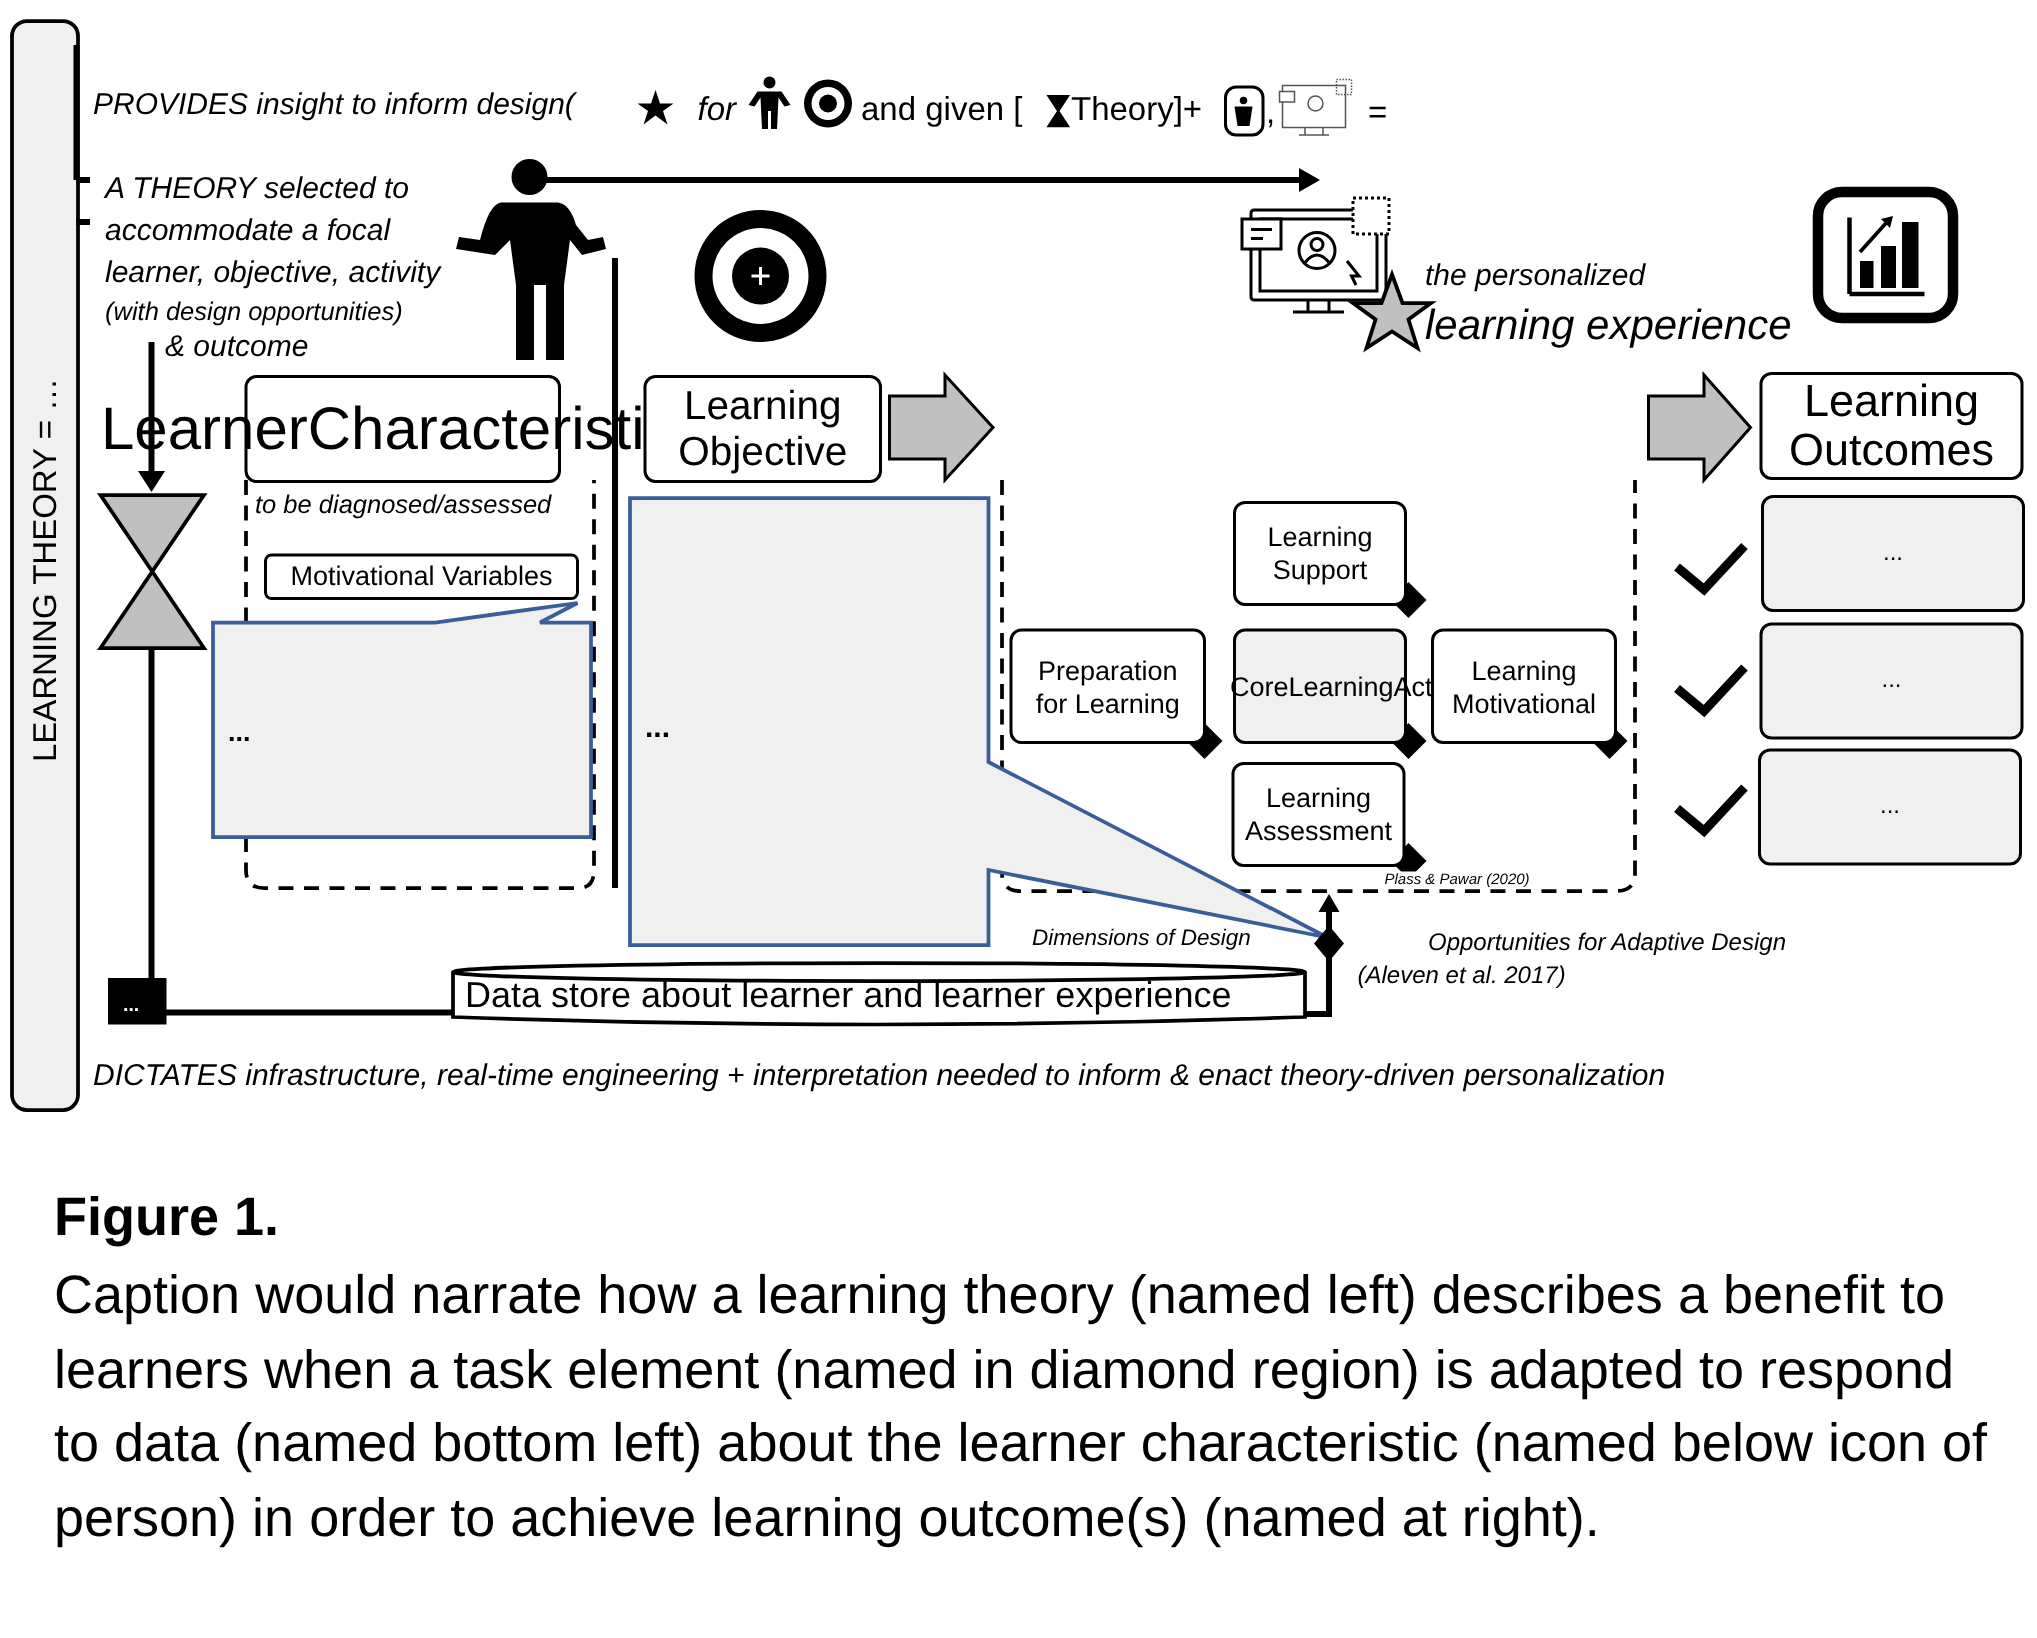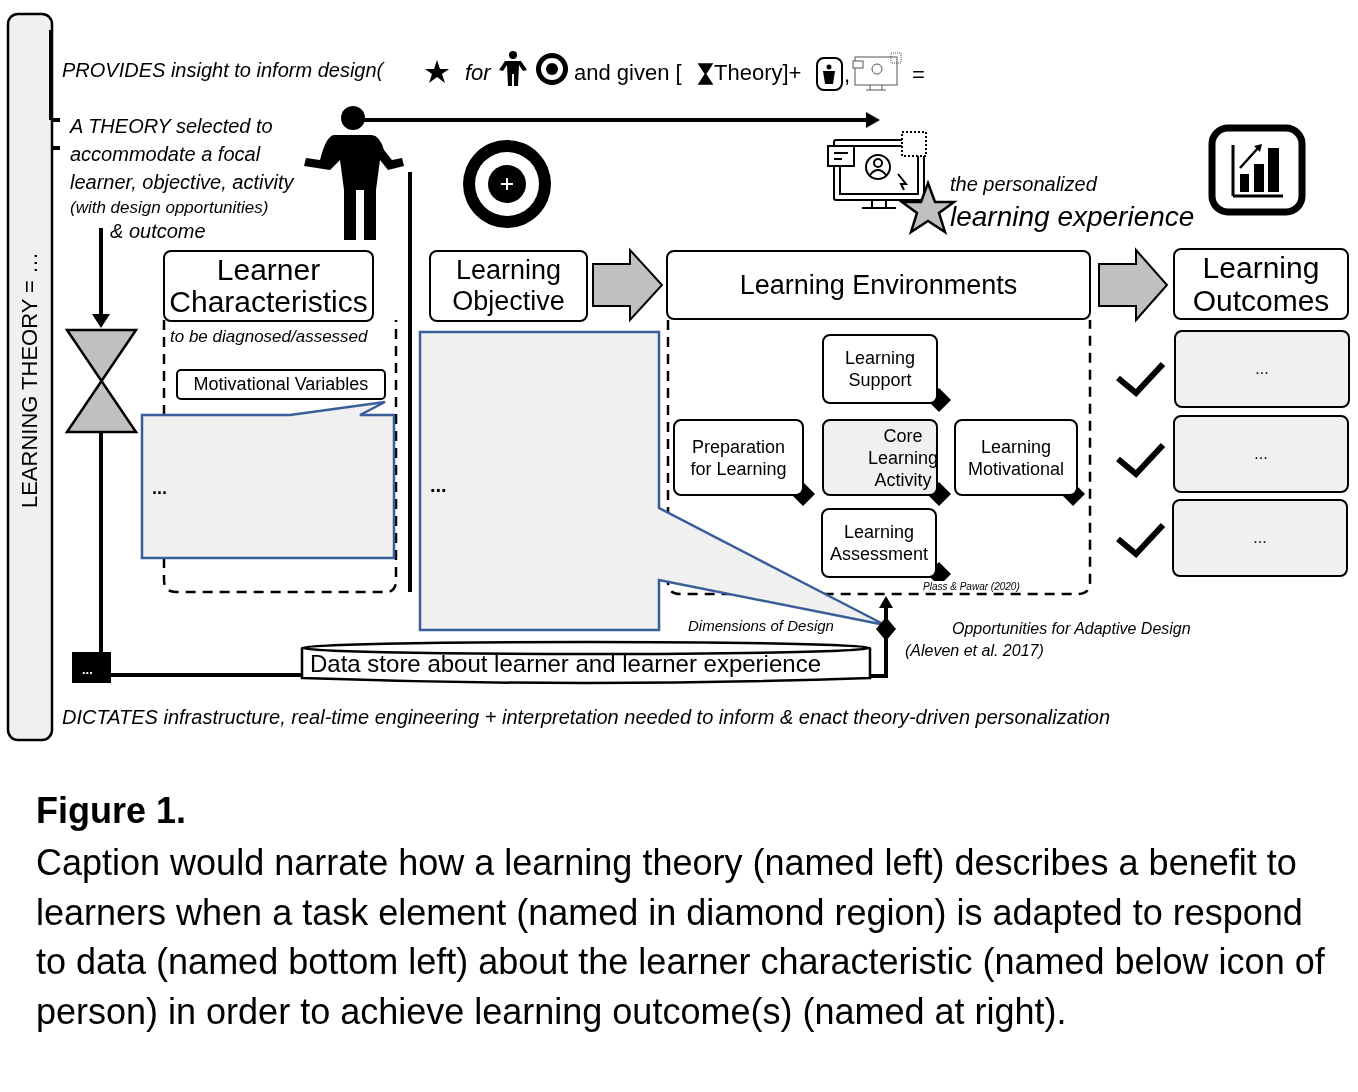--- a/index.html
+++ b/index.html
@@ -160,49 +160,46 @@
 
   <div class="txt it" style="left:70px;top:115px;font-size:20px;">A THEORY selected to</div>
   <div class="txt it" style="left:70px;top:143px;font-size:20px;">accommodate a focal</div>
   <div class="txt it" style="left:70px;top:171px;font-size:20px;">learner, objective, activity</div>
   <div class="txt it" style="left:70px;top:198px;font-size:17px;">(with design opportunities)</div>
   <div class="txt it" style="left:110px;top:220px;font-size:20px;">&amp; outcome</div>
 
   <div class="txt it" style="left:950px;top:173px;font-size:20px;">the personalized</div>
   <div class="txt it" style="left:950px;top:201px;font-size:28px;">learning experience</div>
 
-  <div class="box" style="left:163px;top:250px;width:211px;height:72px;flex-direction:column;font-size:30px;line-height:32px;">
+  <div class="box" style="left:163px;top:250px;width:211px;height:72px;font-size:40px;line-height:32px;">
     <span>Learner</span>
     <span>Characteristics</span>
   </div>
   <div class="txt it" style="left:170px;top:327px;font-size:17px;">to be diagnosed/assessed</div>
   <div class="box" style="left:176px;top:369px;width:210px;height:31px;font-size:18px;border-radius:5px;">
     <span>Motivational Variables</span>
   </div>
   <div class="txt" style="left:152px;top:478px;font-size:18px;font-weight:bold;">...</div>
 
   <div class="box" style="left:429px;top:250px;width:159px;height:72px;flex-direction:column;font-size:27px;line-height:31px;">
     <span>Learning</span>
     <span>Objective</span>
   </div>
   <div class="txt" style="left:430px;top:474px;font-size:20px;font-weight:bold;">...</div>
 
-  <div class="box" style="left:666px;top:250px;width:425px;height:70px;font-size:27px;">
-    <span>Learning Environments</span>
-  </div>
 
   <div class="box" style="left:822px;top:334px;width:116px;height:70px;flex-direction:column;font-size:18px;line-height:22px;">
     <span>Learning</span>
     <span>Support</span>
   </div>
   <div class="box" style="left:673px;top:419px;width:131px;height:77px;flex-direction:column;font-size:18px;line-height:22px;">
     <span>Preparation</span>
     <span>for Learning</span>
   </div>
-  <div class="box gray" style="left:822px;top:419px;width:116px;height:77px;flex-direction:column;font-size:18px;line-height:22px;padding-left:46px;">
+  <div class="box gray" style="left:822px;top:419px;width:116px;height:77px;flex-direction:row;font-size:18px;line-height:22px;padding-left:46px;">
     <span>Core</span>
     <span>Learning</span>
     <span>Activity</span>
   </div>
   <div class="box" style="left:954px;top:419px;width:124px;height:77px;flex-direction:column;font-size:18px;line-height:22px;">
     <span>Learning</span>
     <span>Motivational</span>
   </div>
   <div class="box" style="left:821px;top:508px;width:116px;height:70px;flex-direction:column;font-size:18px;line-height:22px;">
     <span>Learning</span>

